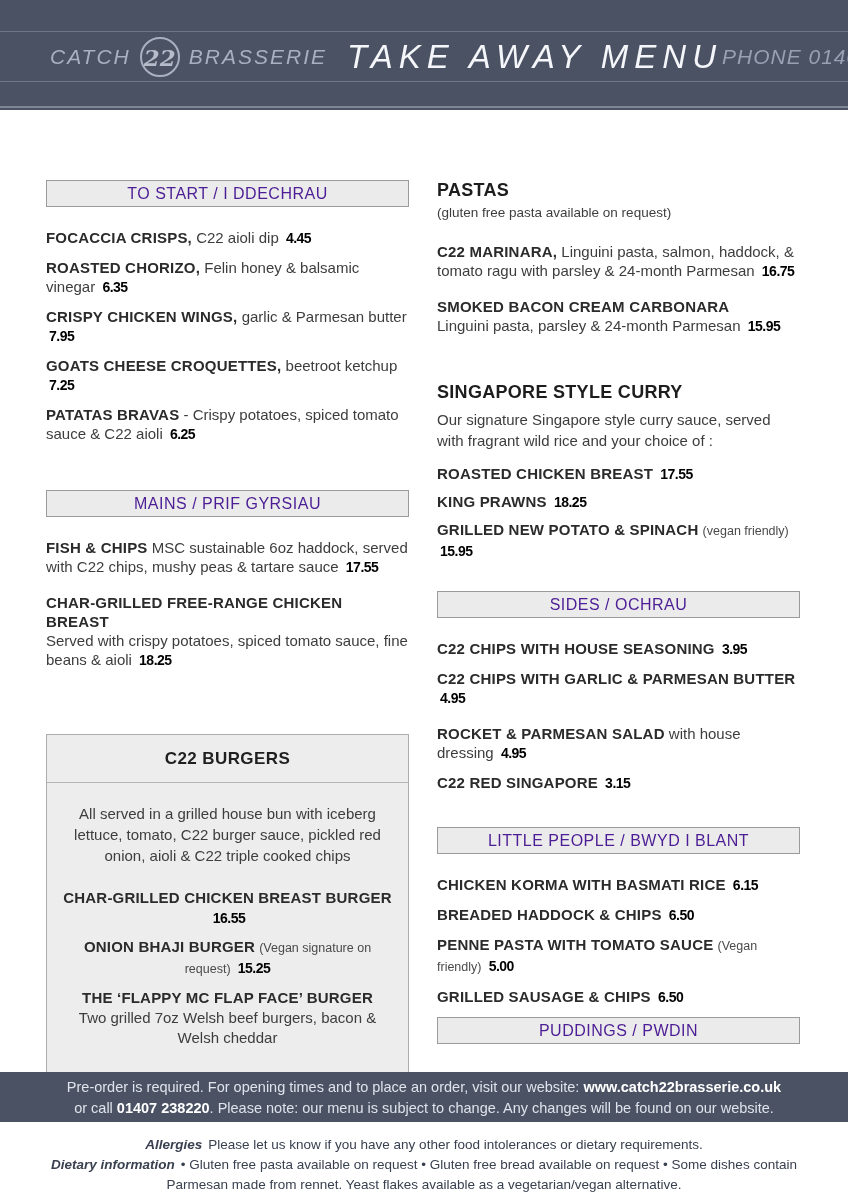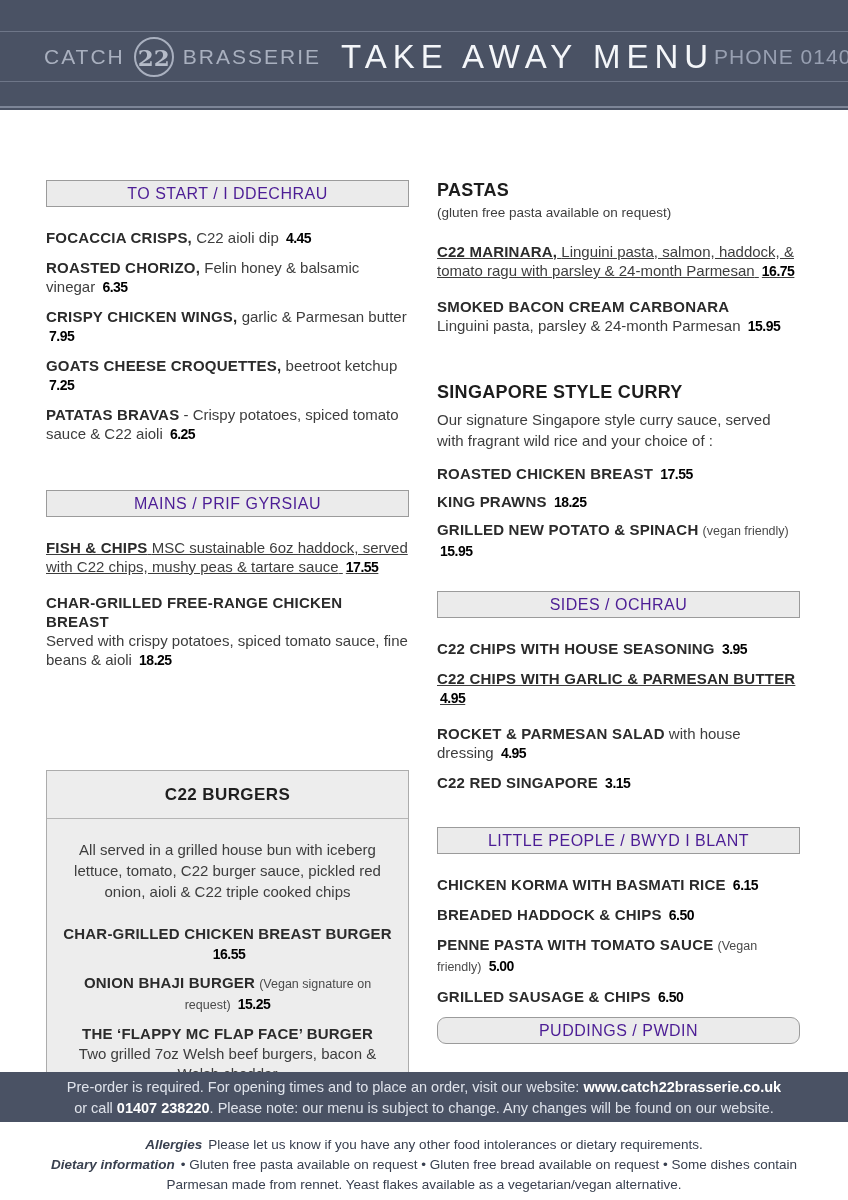--- a/index.html
+++ b/index.html
@@ -9,22 +9,22 @@
     font-family:"Liberation Sans","DejaVu Sans",sans-serif;
     color:#2e2e2e; overflow:hidden; position:relative;
   }
 
   
   .hdr { position:relative; height:110px; background:#4a5264; }
   .hl  { position:absolute; left:0; right:0; height:1px; background:#6e7688; }
   .hl.l1 { top:31px; }
   .hl.l2 { top:81px; }
   .hl.l3 { top:106px; height:2px; background:#7d8597; }
-  .hdr-row { position:absolute; top:33px; height:48px; left:44px; right:36px;
-             display:flex; align-items:center; }
+  .hdr-row { position:absolute; top:33px; height:48px; left:50px; right:36px;
+             display:flex; align-items:center;font-style:italic; }
   .brand { font-size:21px; color:#a9b0bf; letter-spacing:2px; white-space:nowrap; }
   .logo-circle { width:40px; height:40px; border:2px solid #a9b0bf; border-radius:50%;
              display:flex; align-items:center; justify-content:center; margin:0 9px;
              color:#b6bcc9; font-family:"DejaVu Serif",serif; font-size:23px; font-weight:700; flex:0 0 auto; }
   .brand.post { margin-right:20px; }
   .hdr-title { font-size:33px; color:#f4f6f9; letter-spacing:6px; font-weight:400; white-space:nowrap; }
   .hdr-phone { margin-left:auto; font-size:21px; color:#98a0b2; letter-spacing:1px; white-space:nowrap; }
 
   
   .content { display:flex; gap:28px; padding:70px 48px 0 46px; height:962px; overflow:hidden; }
@@ -36,30 +36,30 @@
 
   .items { margin-top:21px; }
   .item { font-size:15px; line-height:19px; margin-bottom:10px; color:#3d3d3d; }
   .nm { font-weight:700; color:#2b2b2b; letter-spacing:.2px; }
   .nm.blk { display:block; }
   .ds { color:#3d3d3d; }
   .pr { font-weight:700; color:#000000; letter-spacing:-.5px; font-size:14px; margin-left:3px; white-space:nowrap; }
   .note { font-size:12.5px; color:#4a4a4a; }
 
   .sp-28 { margin-top:46px; }
-  .gap-item { margin-bottom:16px;text-decoration:underline; }
+  .gap-item { margin-bottom:16px; }
 
   
   .plainhead { font-size:18px; font-weight:700; color:#1d1d1d; letter-spacing:.3px; margin-bottom:4px; }
   .subnote { font-size:13.5px; color:#3e3e3e; margin-bottom:22px; }
   .intro { font-size:15px; line-height:21px; color:#3d3d3d; margin:6px 0 13px; }
   .tight .item { margin-bottom:8px; }
 
   
-  .burger-box { margin-top:100px; background:#ededed; border:1px solid #acacac; }
+  .burger-box { margin-top:64px; background:#ededed; border:1px solid #acacac; }
   .bb-title { text-align:center; font-size:17px; font-weight:700; color:#1f1f1f;
               letter-spacing:.4px; padding:14px 0 13px; border-bottom:1px solid #b5b5b5; }
   .bb-body { padding:20px 14px 24px; }
   .bb-intro { text-align:center; font-size:15px; line-height:21px; color:#3d3d3d;
               max-width:330px; margin:0 auto 22px; }
   .bb-item { text-align:center; font-size:15px; line-height:20px; margin-bottom:9px; color:#3d3d3d; }
   .bb-item .ds { display:block; max-width:310px; margin:0 auto; }
 
   
   .ftr { height:50px; background:#4a5264; color:#dfe3eb; text-align:center;
@@ -158,21 +158,21 @@
       <div class="secbox" style="margin-top:34px;">
         <span>LITTLE PEOPLE / BWYD I BLANT</span>
       </div>
       <div class="items">
         <p class="item"><span class="nm">CHICKEN KORMA WITH BASMATI RICE</span> <span class="pr">6.15</span></p>
         <p class="item"><span class="nm">BREADED HADDOCK &amp; CHIPS</span> <span class="pr">6.50</span></p>
         <p class="item"><span class="nm">PENNE PASTA WITH TOMATO SAUCE</span> <span class="note">(Vegan friendly)</span> <span class="pr">5.00</span></p>
         <p class="item"><span class="nm">GRILLED SAUSAGE &amp; CHIPS</span> <span class="pr">6.50</span></p>
       </div>
 
-      <div class="secbox" style="border-radius:9px;">
+      <div class="secbox" style="">
         <span>PUDDINGS / PWDIN</span>
       </div>
 
     </div>
   </main>
 
   <footer class="ftr">
     <p><span>Pre-order is required.  For opening times and to place an order, visit our website:</span> <strong>www.catch22brasserie.co.uk</strong></p>
     <p><span>or call</span> <strong>01407 238220</strong><span>.  Please note: our menu is subject to change. Any changes will be found on our website.</span></p>
   </footer>

